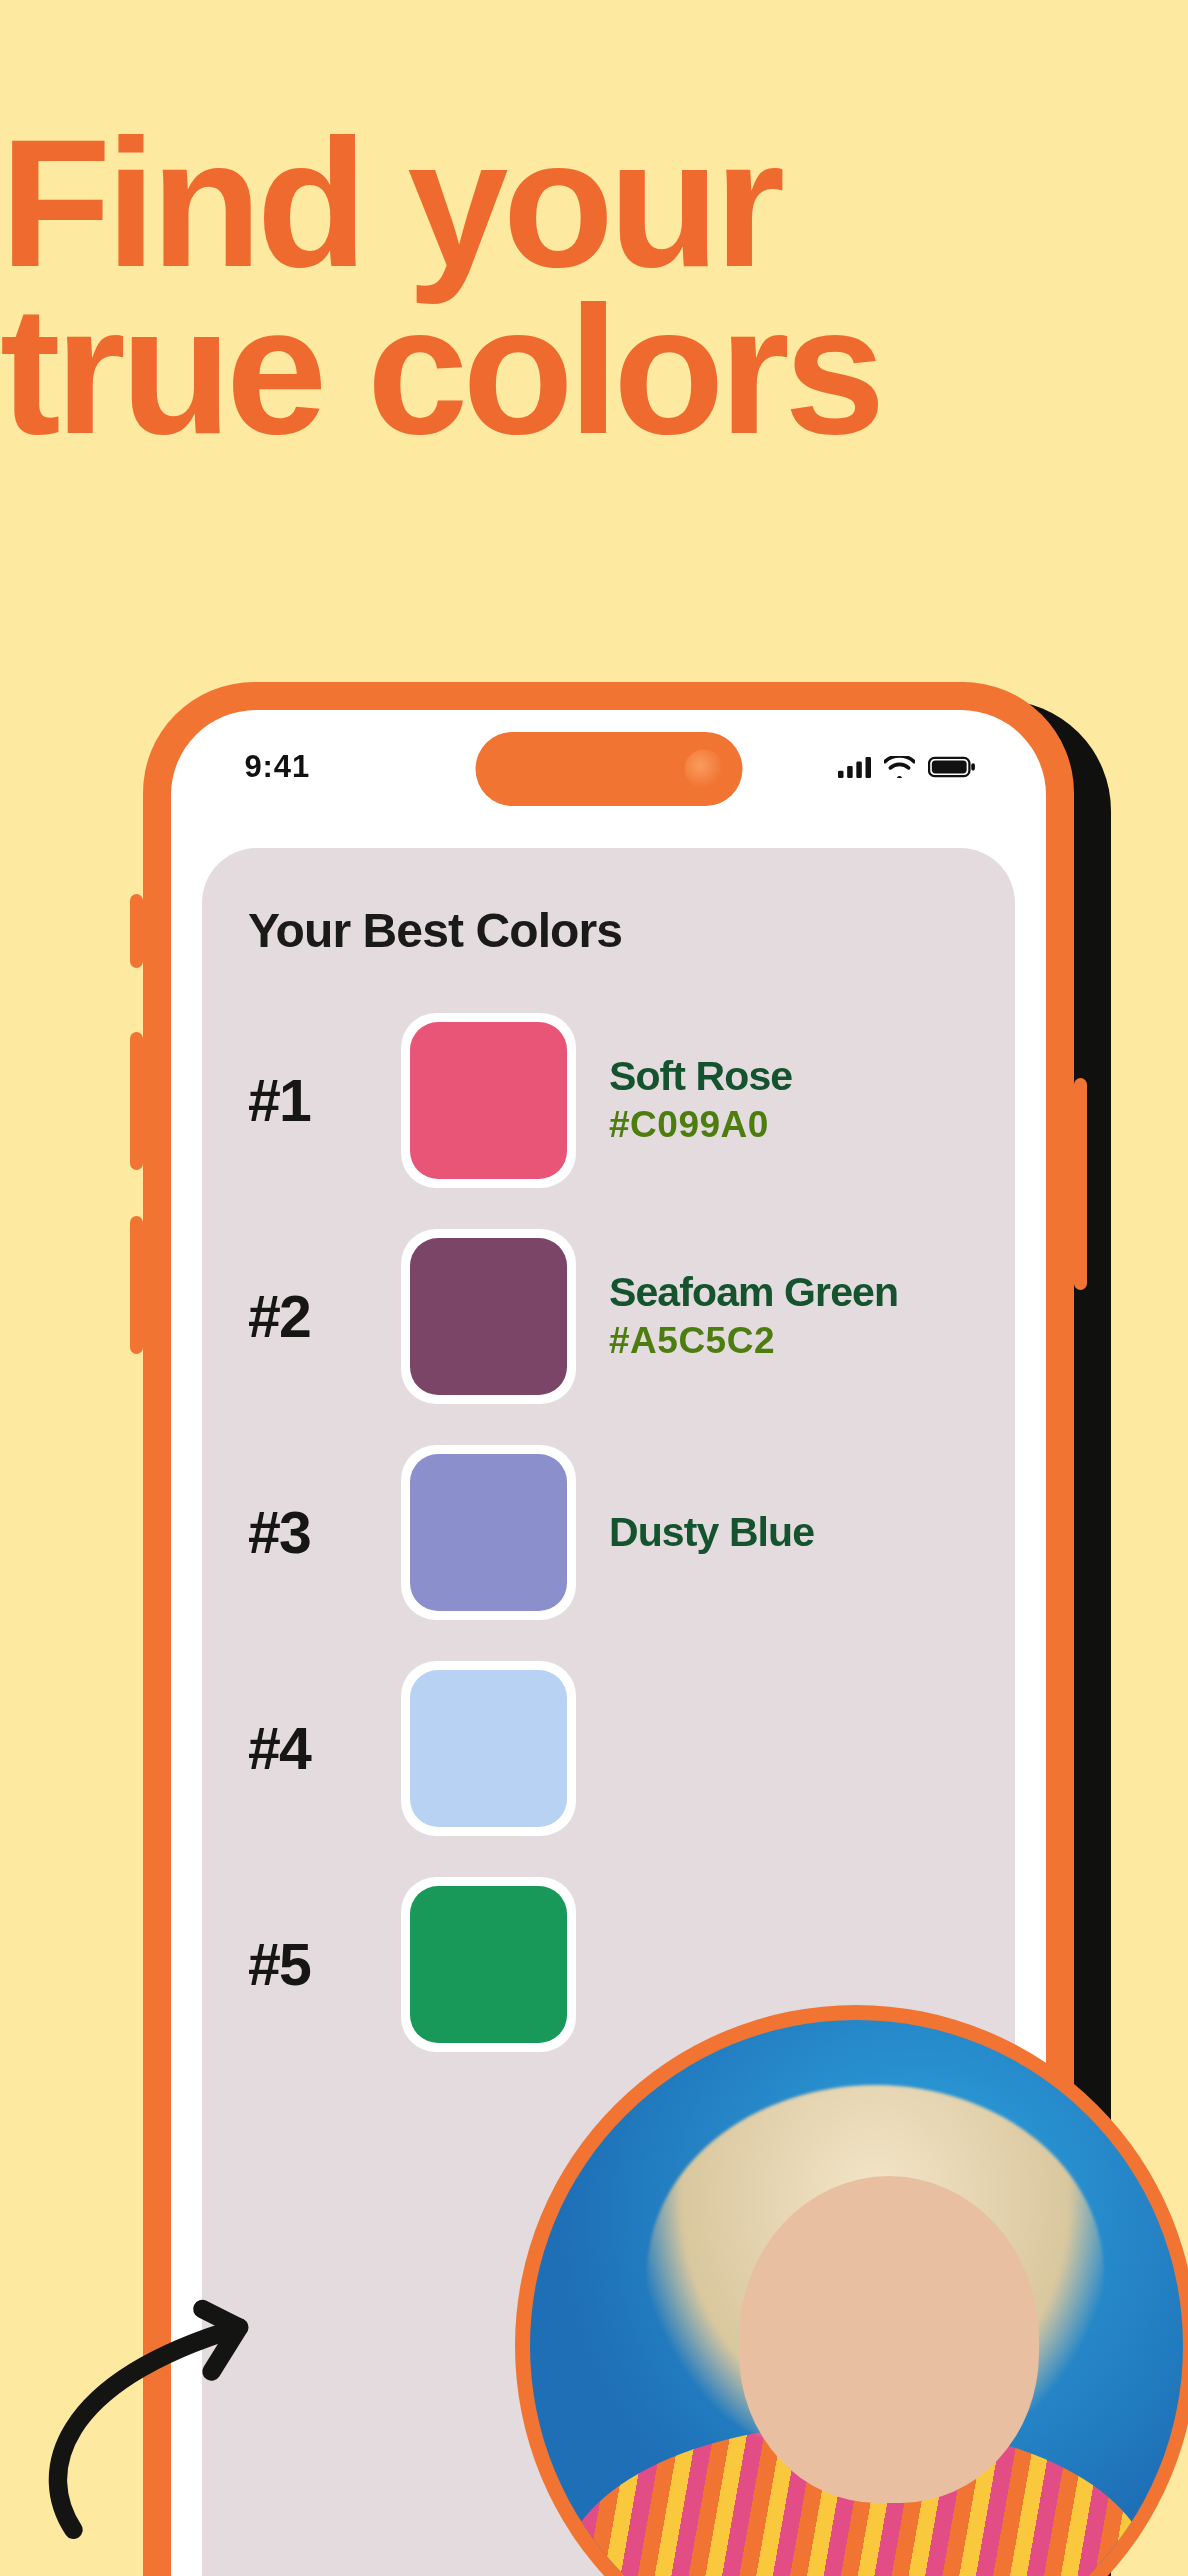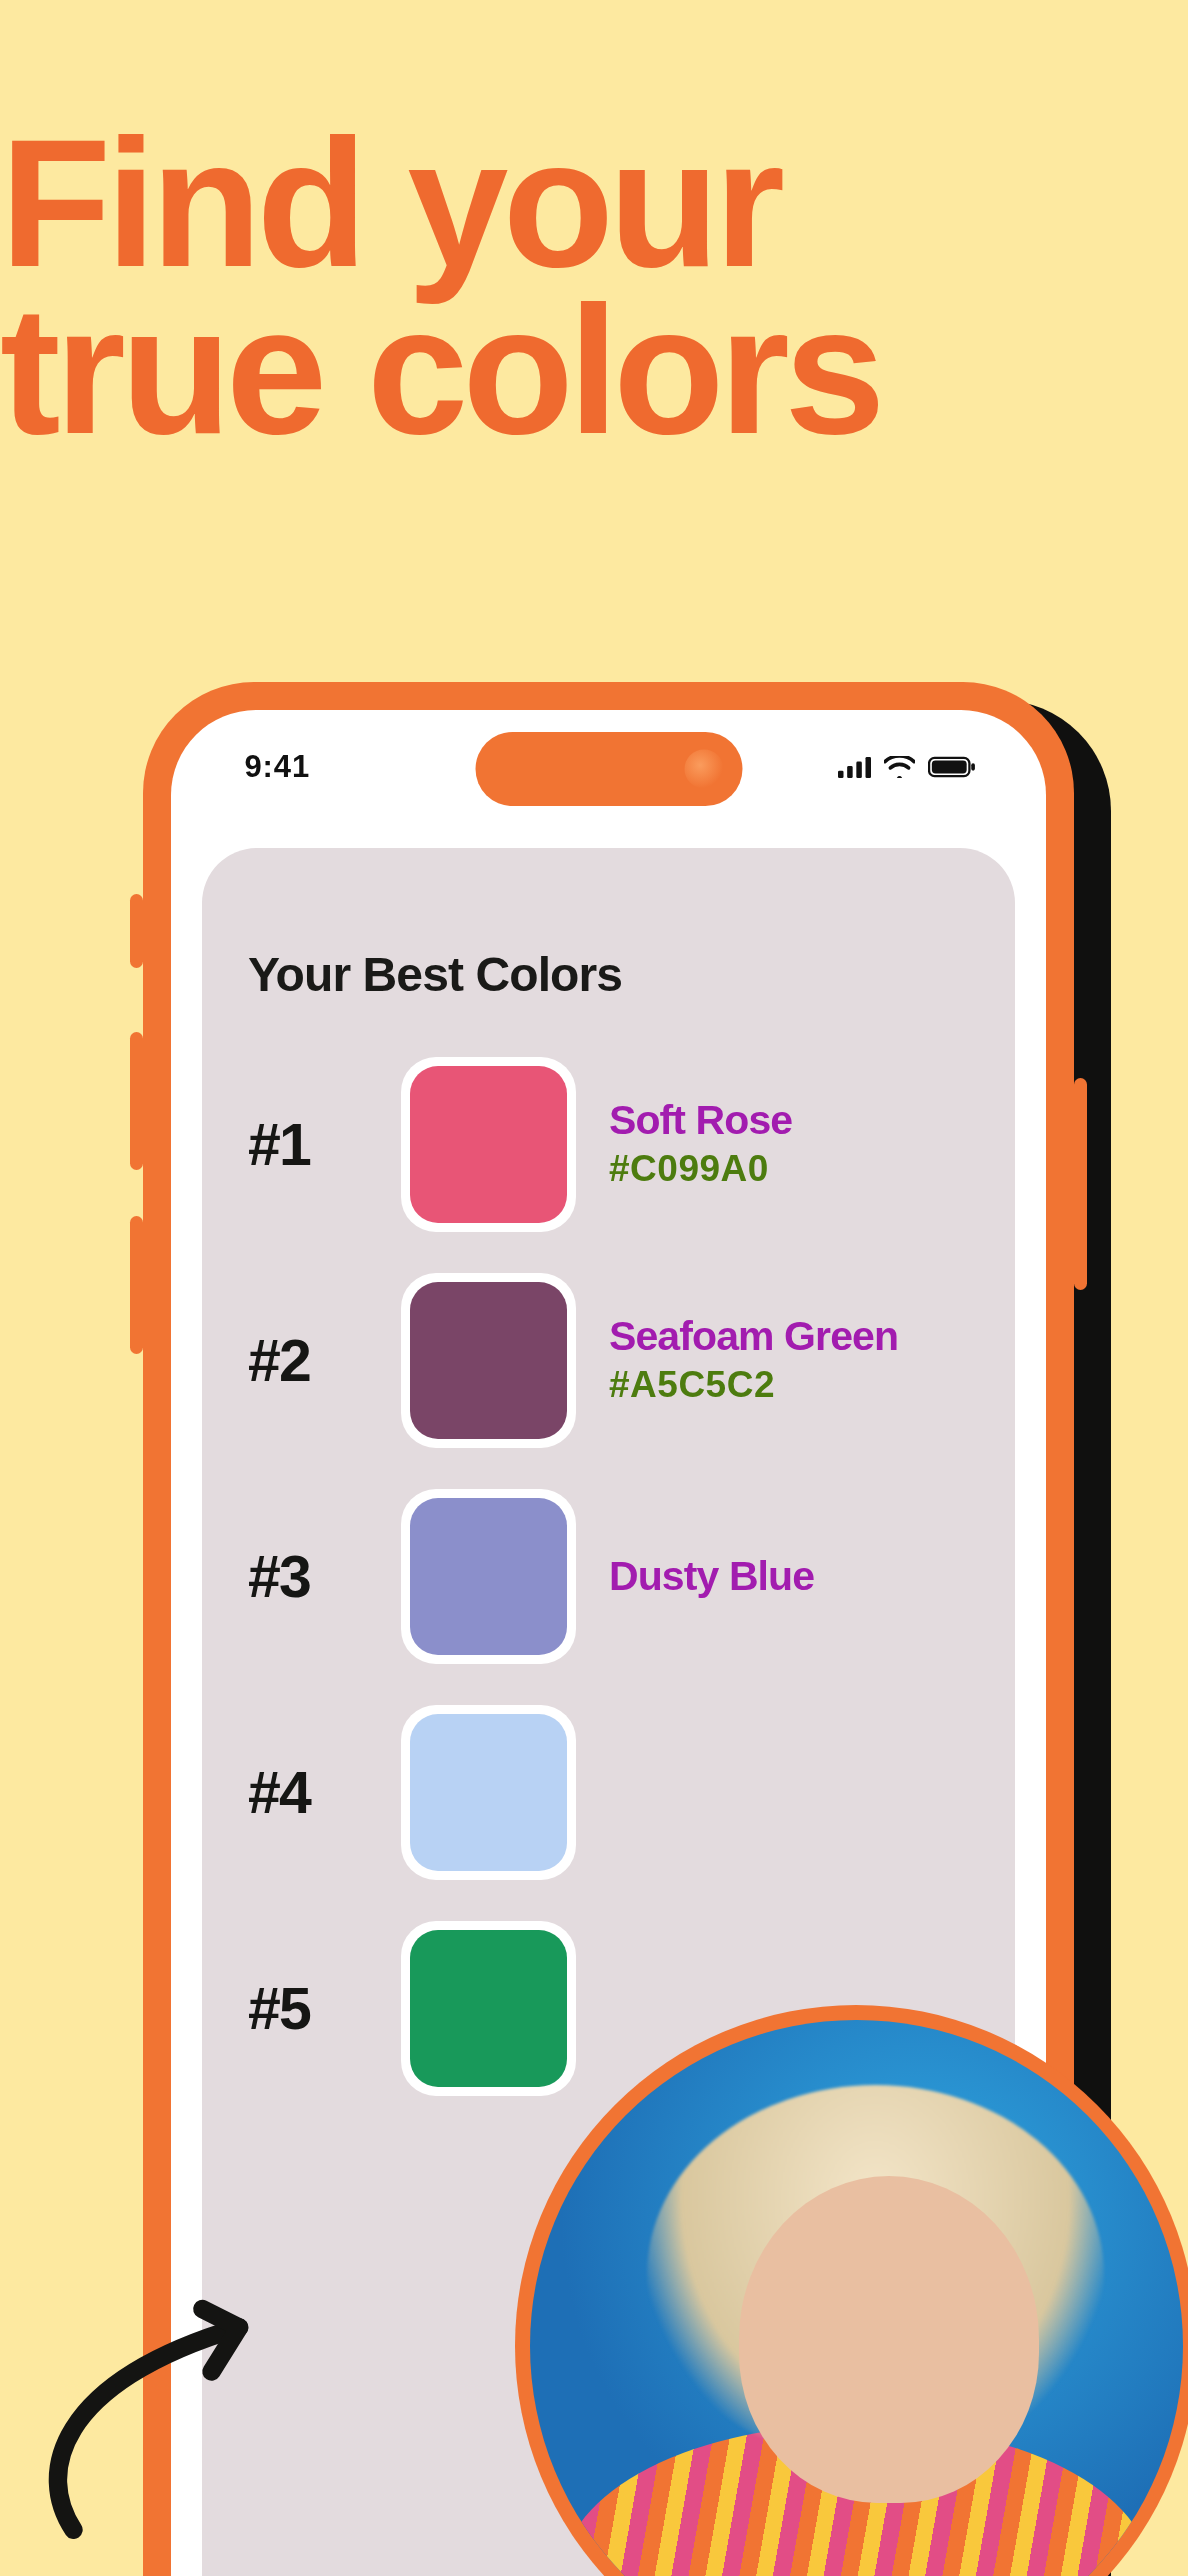--- a/index.html
+++ b/index.html
@@ -122,21 +122,20 @@
     background: #E3DBDE;
     border-radius: 55px 55px 0 0;
     padding: 55px 46px;
   }
   .card-title {
     font-size: 48px;
     font-weight: 800;
     color: #1A1A18;
     letter-spacing: -0.9px;
     margin-bottom: 55px;
-    margin-top: 44px;
   }
 
   .color-list {
     display: flex;
     flex-direction: column;
     gap: 41px;
   }
   .color-row {
     display: flex;
     align-items: center;
@@ -164,21 +163,21 @@
   }
   .color-meta {
     display: flex;
     flex-direction: column;
     gap: 5.5px;
     flex: 1;
   }
   .color-name {
     font-size: 41px;
     font-weight: 800;
-    color: #a21caf;
+    color: #14532d;
     letter-spacing: -0.9px;
     line-height: 1.05;
   }
   .color-hex {
     font-size: 37px;
     font-weight: 600;
     color: #4d7c0f;
     letter-spacing: 0.5px;
   }
 

